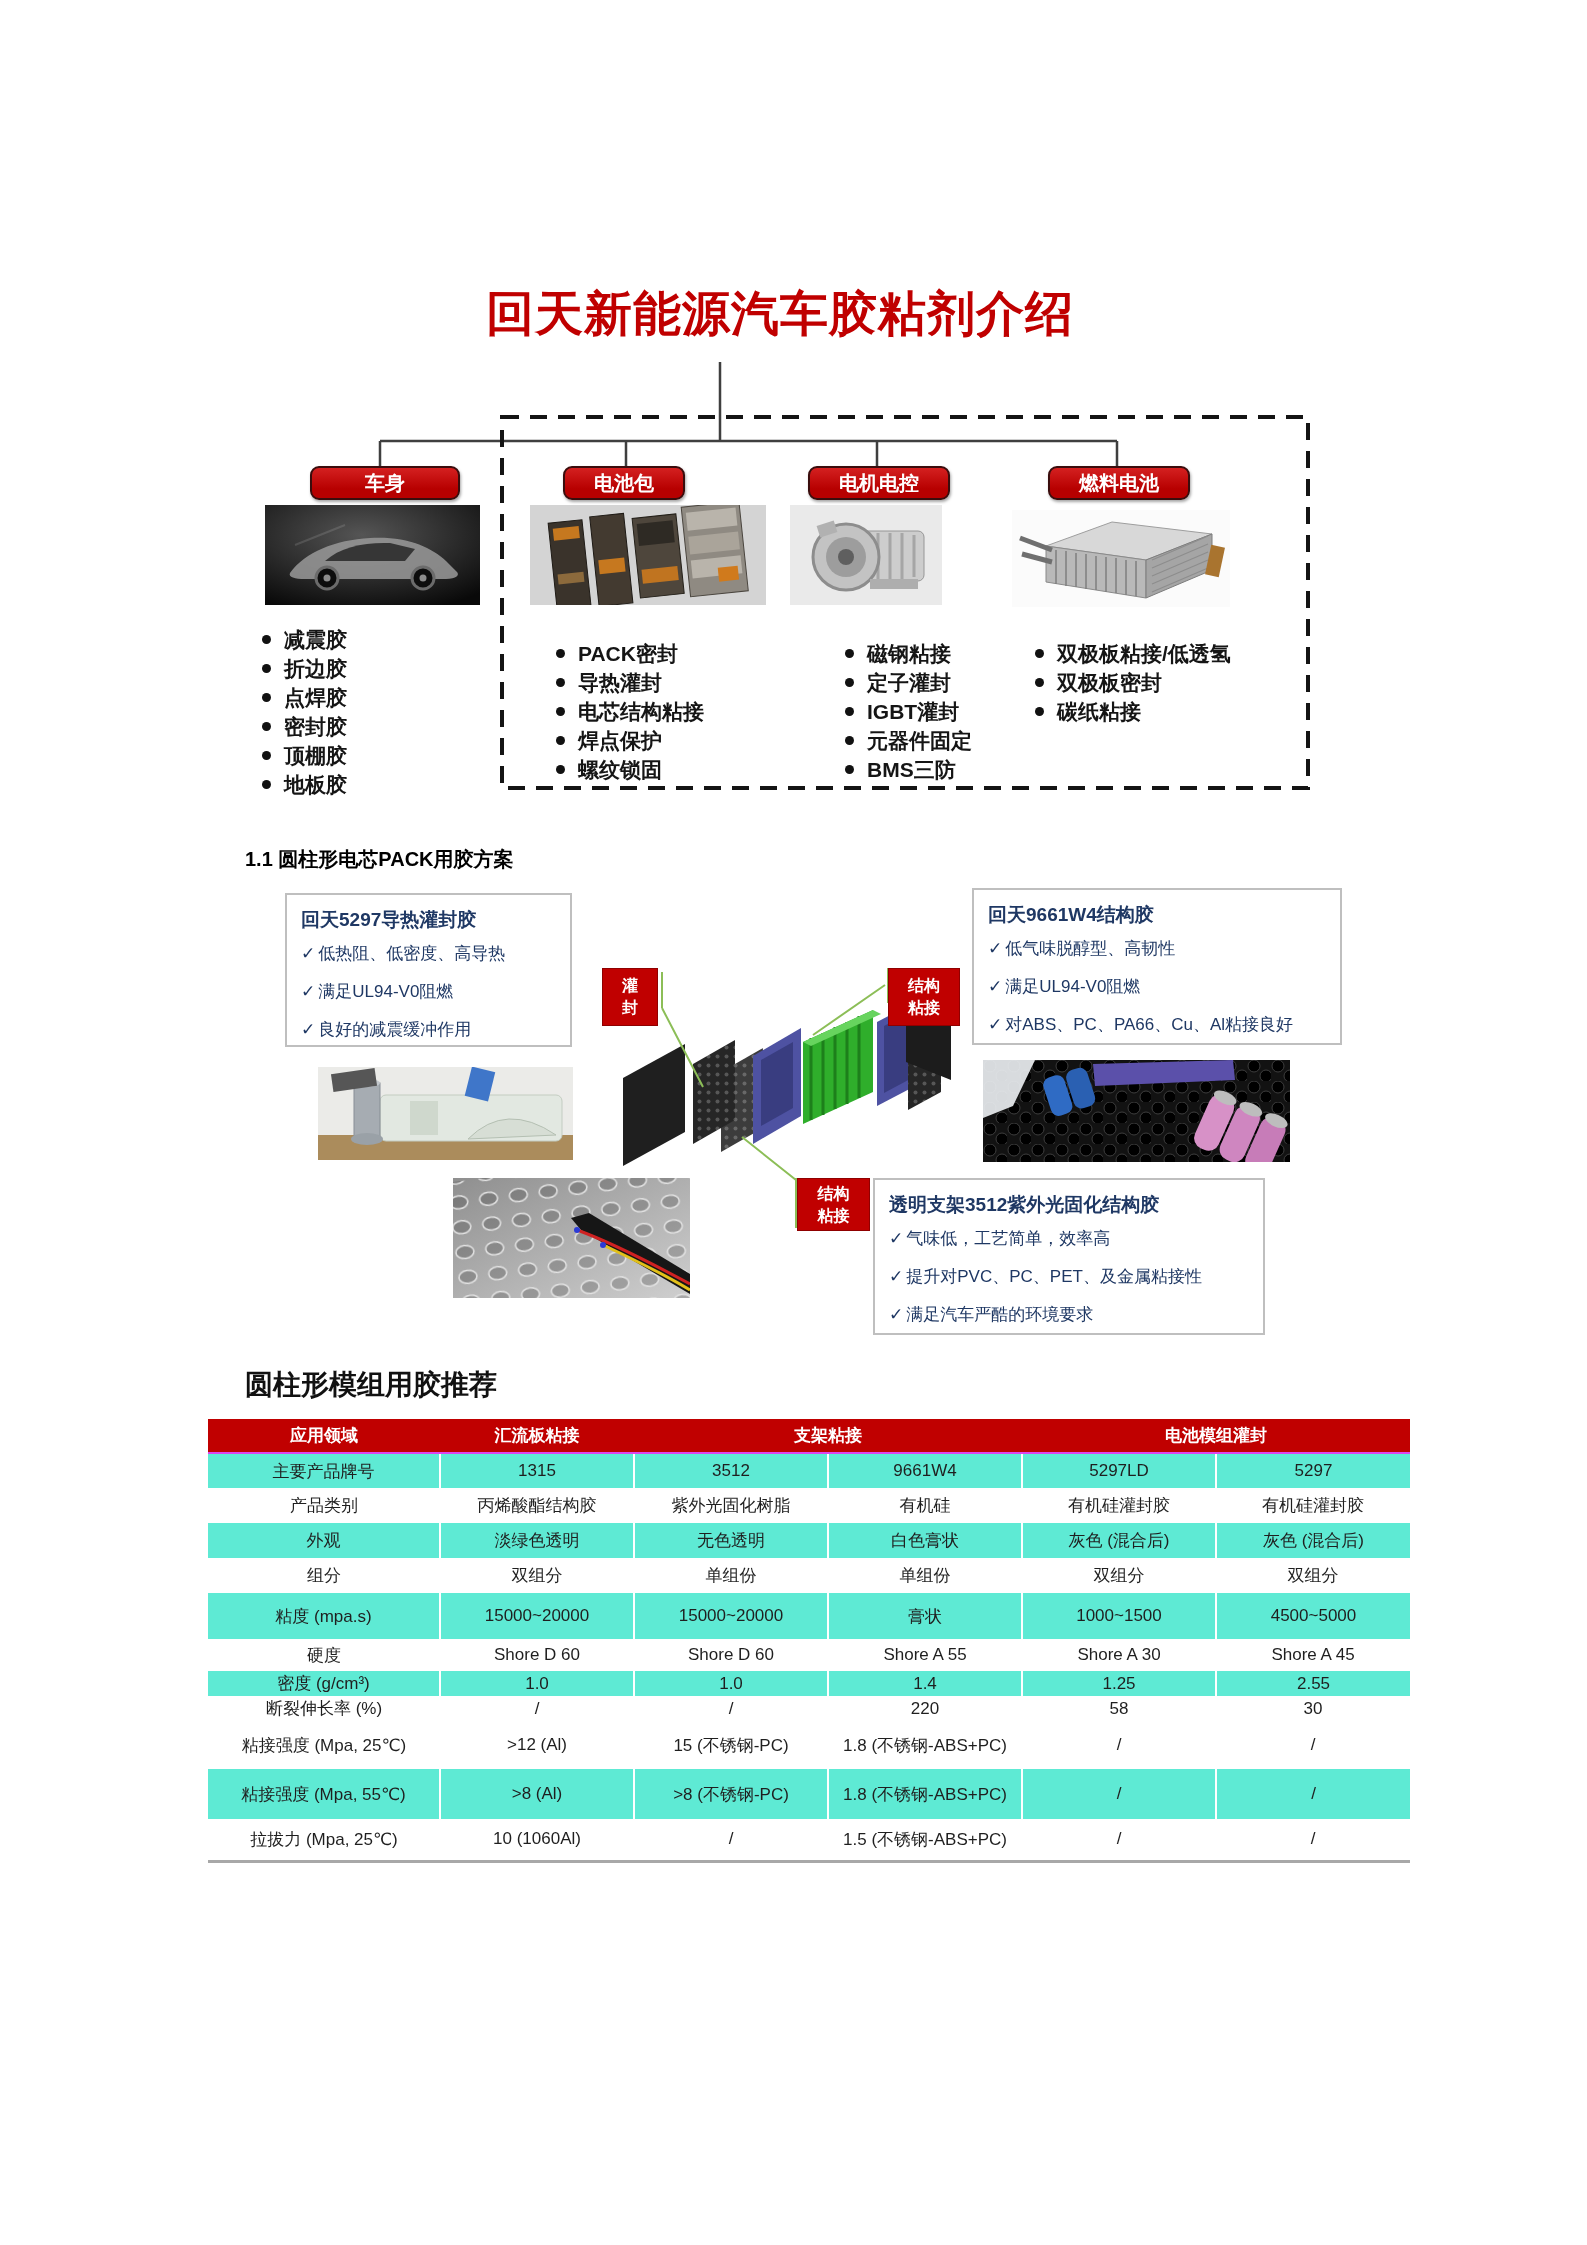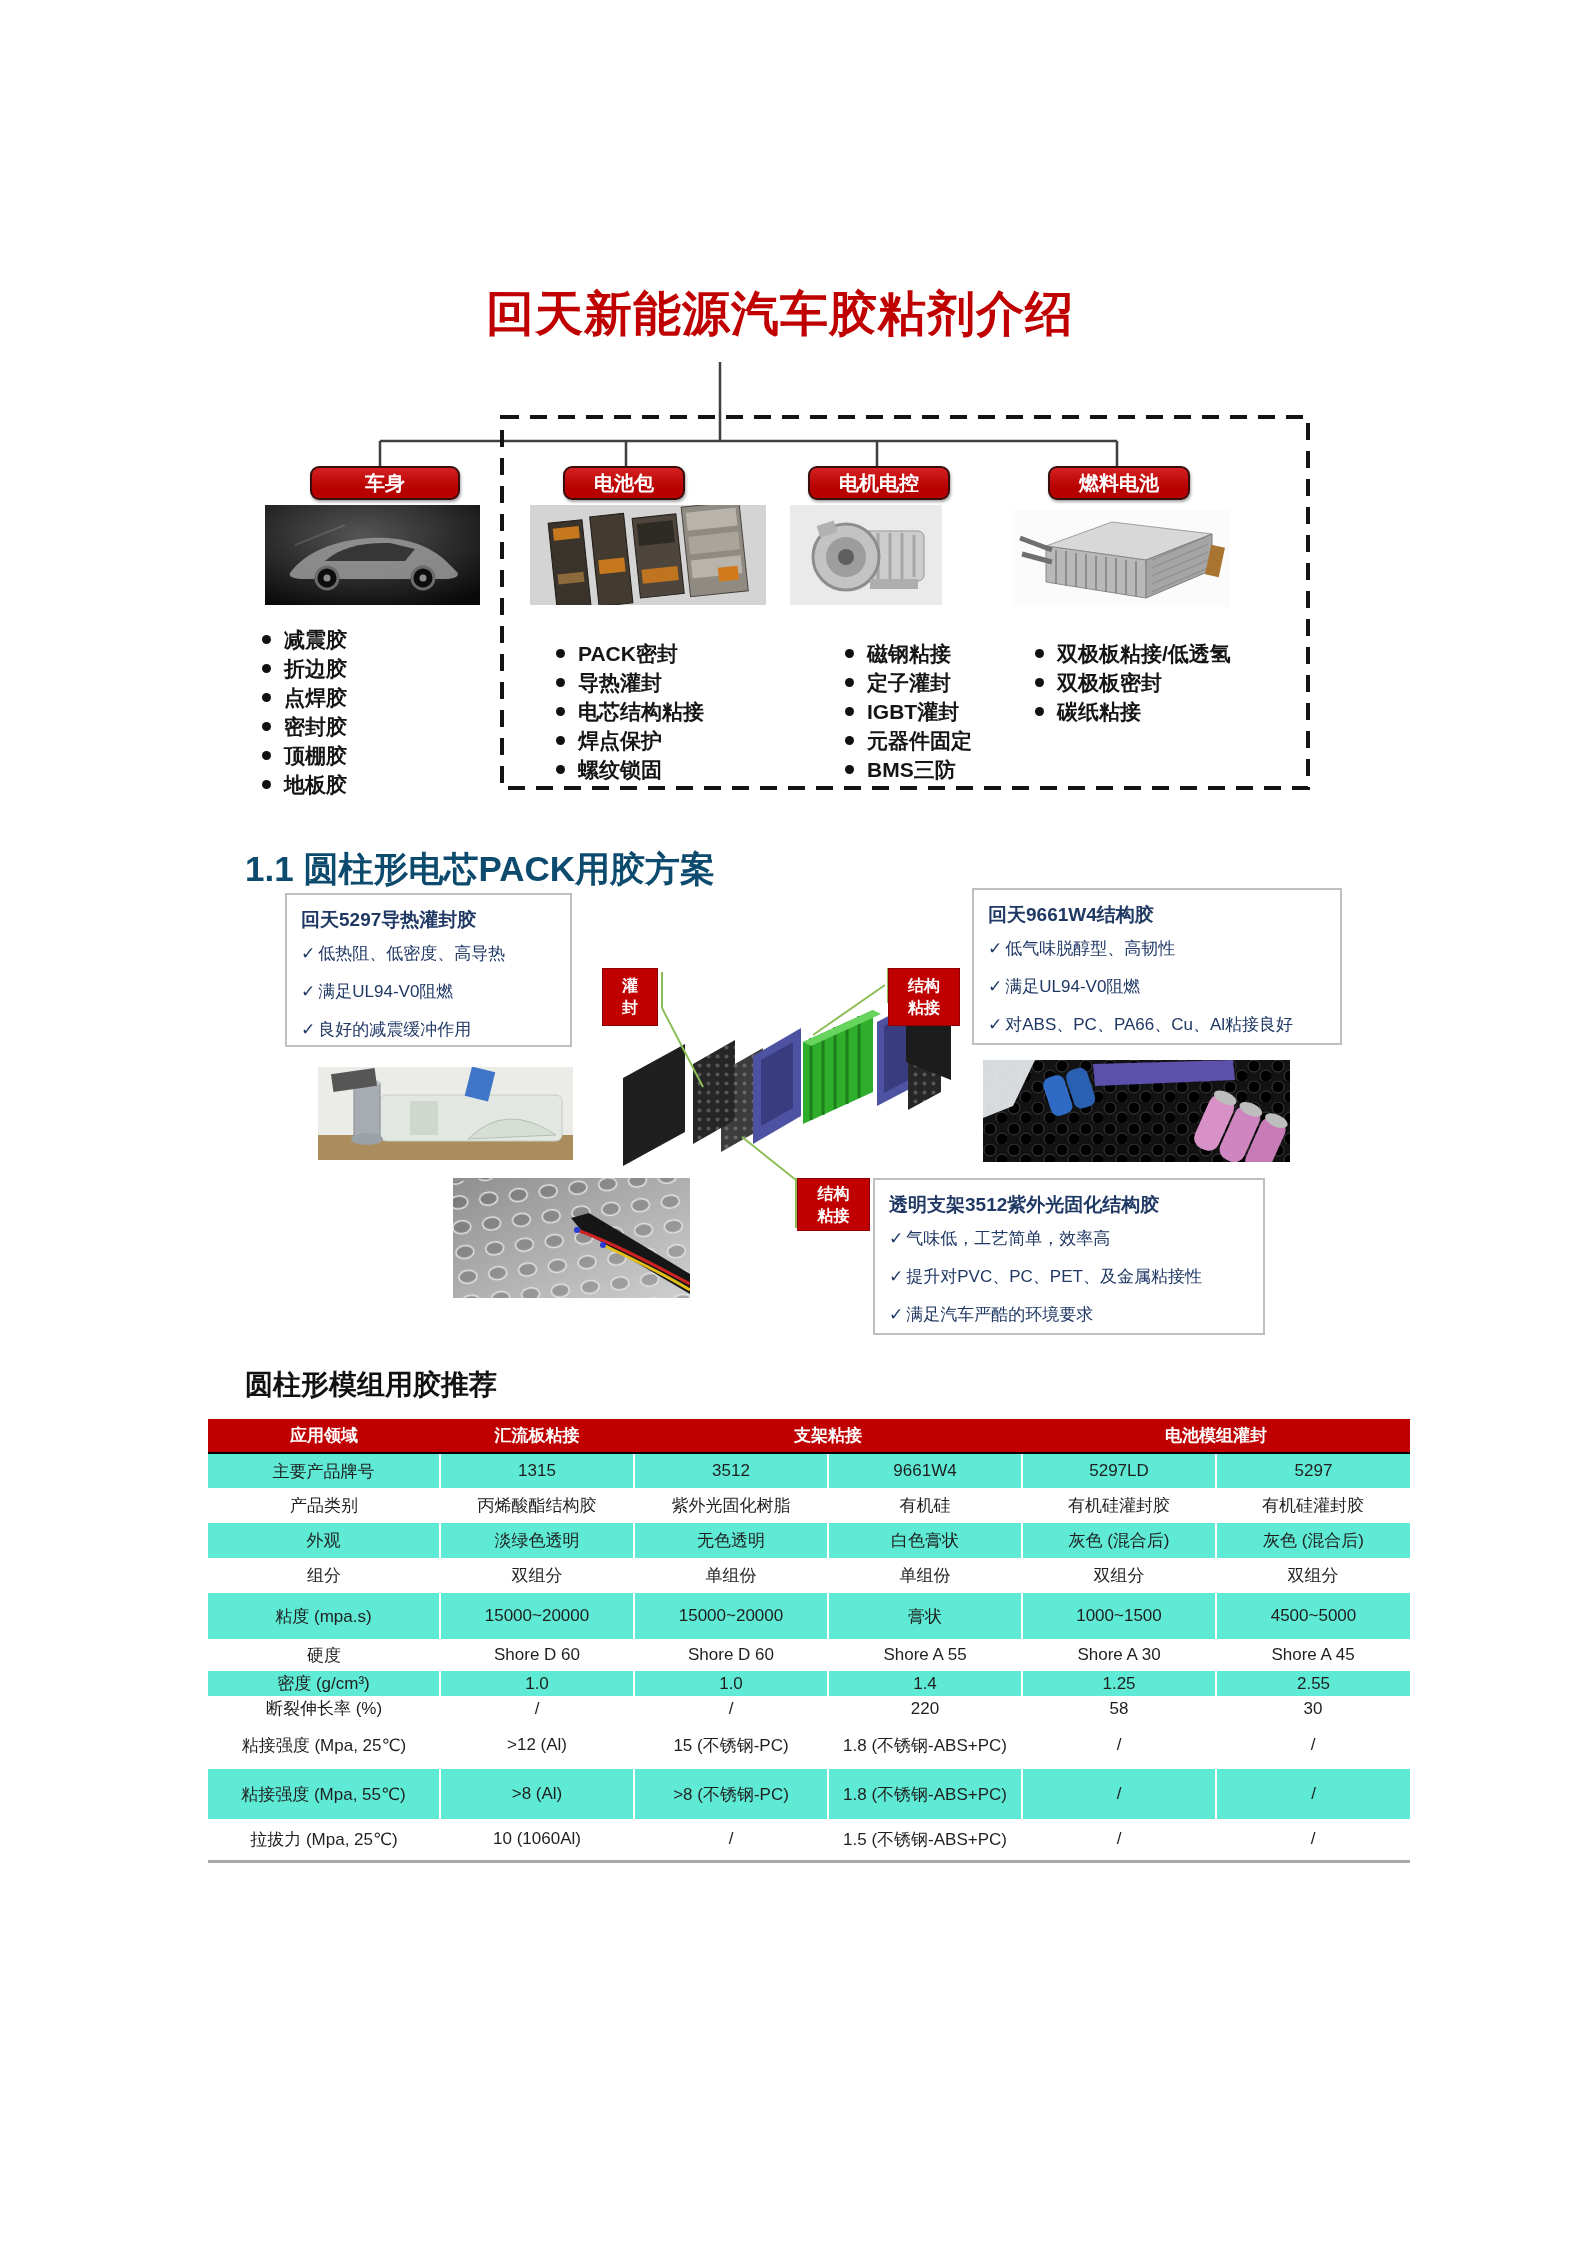--- a/index.html
+++ b/index.html
@@ -13,34 +13,34 @@
   .cat-box{position:absolute;top:466px;height:30px;line-height:30px;text-align:center;
            background:linear-gradient(180deg,#d42020 0%,#b70000 70%);border:2px solid #3a0d0d;
            border-radius:9px;color:#fff;font-size:20px;font-weight:700;
            box-shadow:1px 2px 3px rgba(0,0,0,.35);}
   .photo{position:absolute;overflow:hidden;}
   .photo svg{display:block;}
   .blist{position:absolute;list-style:none;margin:0;padding:0;font-size:21px;font-weight:600;color:#151515;}
   .blist li{display:flex;gap:13px;margin-bottom:6px;line-height:23px;}
   .dot{width:9px;height:9px;border-radius:50%;background:#111;flex:none;margin-top:7px;}
   
-  .sec-h{position:absolute;left:245px;top:846px;margin:0;font-size:35px;font-weight:800;color:#0c4a6e;}
+  .sec-h{position:absolute;left:245px;top:846px;margin:0;font-size:20px;font-weight:800;color:#000000;}
   .callout{position:absolute;background:#fff;border:2px solid #bfbfbf;box-sizing:border-box;}
   .callout-title{font-size:19px;font-weight:800;color:#1F3864;padding:12px 14px 2px 14px;}
   .chk{font-size:17px;color:#1F3864;padding:0 14px;line-height:38px;display:flex;gap:3px;white-space:nowrap;}
   .check{font-weight:700;flex:none;}
   .tag{position:absolute;background:#C00000;color:#fff;font-weight:700;font-size:16px;text-align:center;
        display:flex;flex-direction:column;justify-content:center;line-height:22px;
        box-shadow:inset 0 0 0 1px #8f0000;}
   .green-lines{position:absolute;left:0;top:950px;pointer-events:none;}
   
   .tbl-h{position:absolute;left:245px;top:1366px;margin:0;font-size:28px;font-weight:800;color:#111;}
   table.spec{position:absolute;left:208px;top:1419px;width:1202px;border-collapse:collapse;
              table-layout:fixed;font-size:17px;color:#1f1f1f;}
-  table.spec th{background:#C00000;color:#fff;font-weight:700;border-bottom:2px solid #000000;
+  table.spec th{background:#C00000;color:#fff;font-weight:700;border-bottom:2px solid #d946ef;
                 text-align:center;vertical-align:middle;}
   table.spec td{text-align:center;vertical-align:middle;font-weight:500;background:#fff;}
   table.spec tr.g td{background:#5eead4;border-right:2px solid #fff;}
   table.spec tr.g td:last-child{border-right:none;}
   table.spec tr.last td{border-bottom:3px solid #a8a8a8;}
 </style>
 </head>
 <body>
 
 <div class="page">

